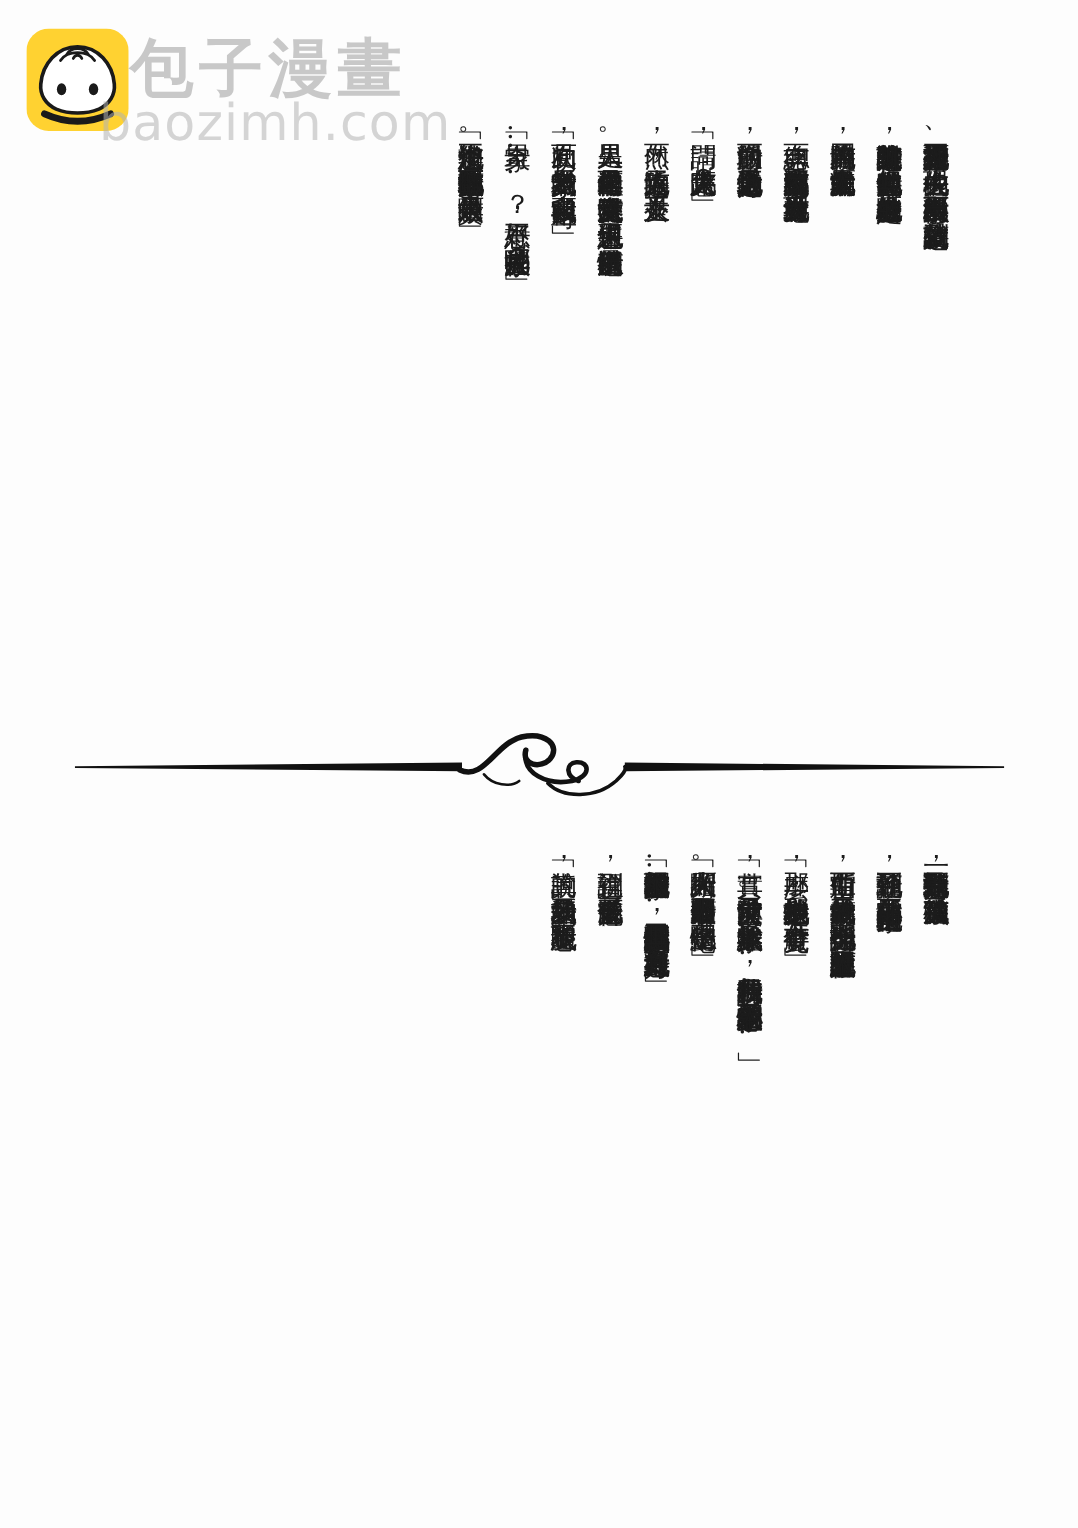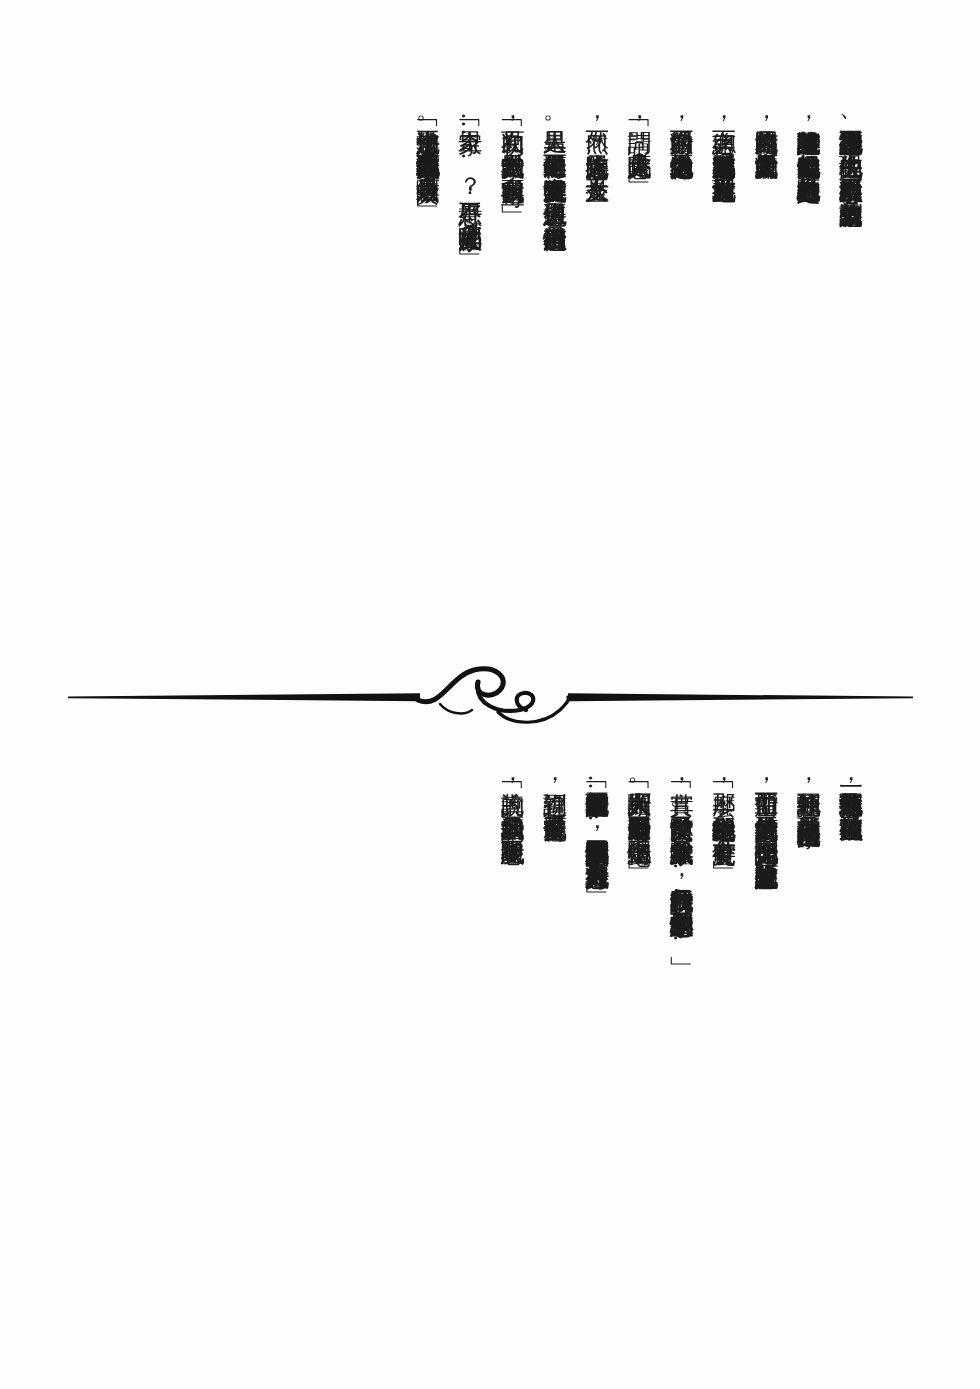--- a/index.html
+++ b/index.html
@@ -109,14 +109,34 @@
     <p>說到菲托亞領地，就是由伯雷亞斯‧格雷拉特家治理的土地。</p>
     <p>而伯雷亞斯，就是擁戴第二王子的大貴族。他與諾托斯關係不合，對路克來說也是不太想被其盯上的人。</p>
     <p>「那麼，那樣的一家之主特地找上我，究竟有什麼事？」</p>
     <p>「其實，家父前陣子突然過世了。雖然我繼承了家族……但我在就任拜訪的時候，不小心惹惱了伯雷亞斯家的老主人……」</p>
     <p>「紹羅斯大人啊。那個老爺只要對自己看不順眼的人，總是毫不留情呢。」</p>
     <p>「我也有提出要問候現任當家的請求……但我惹惱了紹羅斯大人的事應該是傳到當家的耳裡了吧，對方甚至不想好好地見我一面。」</p>
     <p>說到這裡，寇爾多壓低了聲音。</p>
     <p>「說真的，如果要我坦承的話，我並不想跟隨現</p>
   </div>
 
+  <div class="watermark">
+    <svg class="logo-icon" viewBox="0 0 96 96" xmlns="http://www.w3.org/2000/svg">
+      <rect x="0" y="0" width="96" height="96" rx="21" fill="#ffd231"></rect>
+
+      <path d="M 48 17 C 29 17 15 33 13.5 52 C 12.5 62 18 71 28 75.5 C 40 80.5 56 80.5 68 75.5 C 78 71 83.5 62 82.5 52 C 81 33 67 17 48 17 Z" fill="#ffffff" stroke="#1a1a1a" stroke-width="3.4"></path>
+
+      <g fill="none" stroke="#1a1a1a" stroke-width="2.6" stroke-linecap="round">
+        <path d="M 38 24 C 42 17 54 17 58 24"></path>
+        <path d="M 32 30 C 38 20 58 20 64 30"></path>
+        <path d="M 44 28 C 46 24 50 24 52 28"></path>
+      </g>
+
+      <ellipse cx="33" cy="57" rx="4.4" ry="5.6" fill="#1a1a1a"></ellipse>
+      <ellipse cx="63" cy="57" rx="4.4" ry="5.6" fill="#1a1a1a"></ellipse>
+
+      <path d="M 17 80 Q 48 94 79 80" fill="none" stroke="#1a1a1a" stroke-width="6.5" stroke-linecap="round"></path>
+    </svg>
+    <div class="site-name">包子漫畫</div>
+    <div class="site-domain">baozimh.com</div>
+  </div>
 
 </div>
 
 </body></html>

